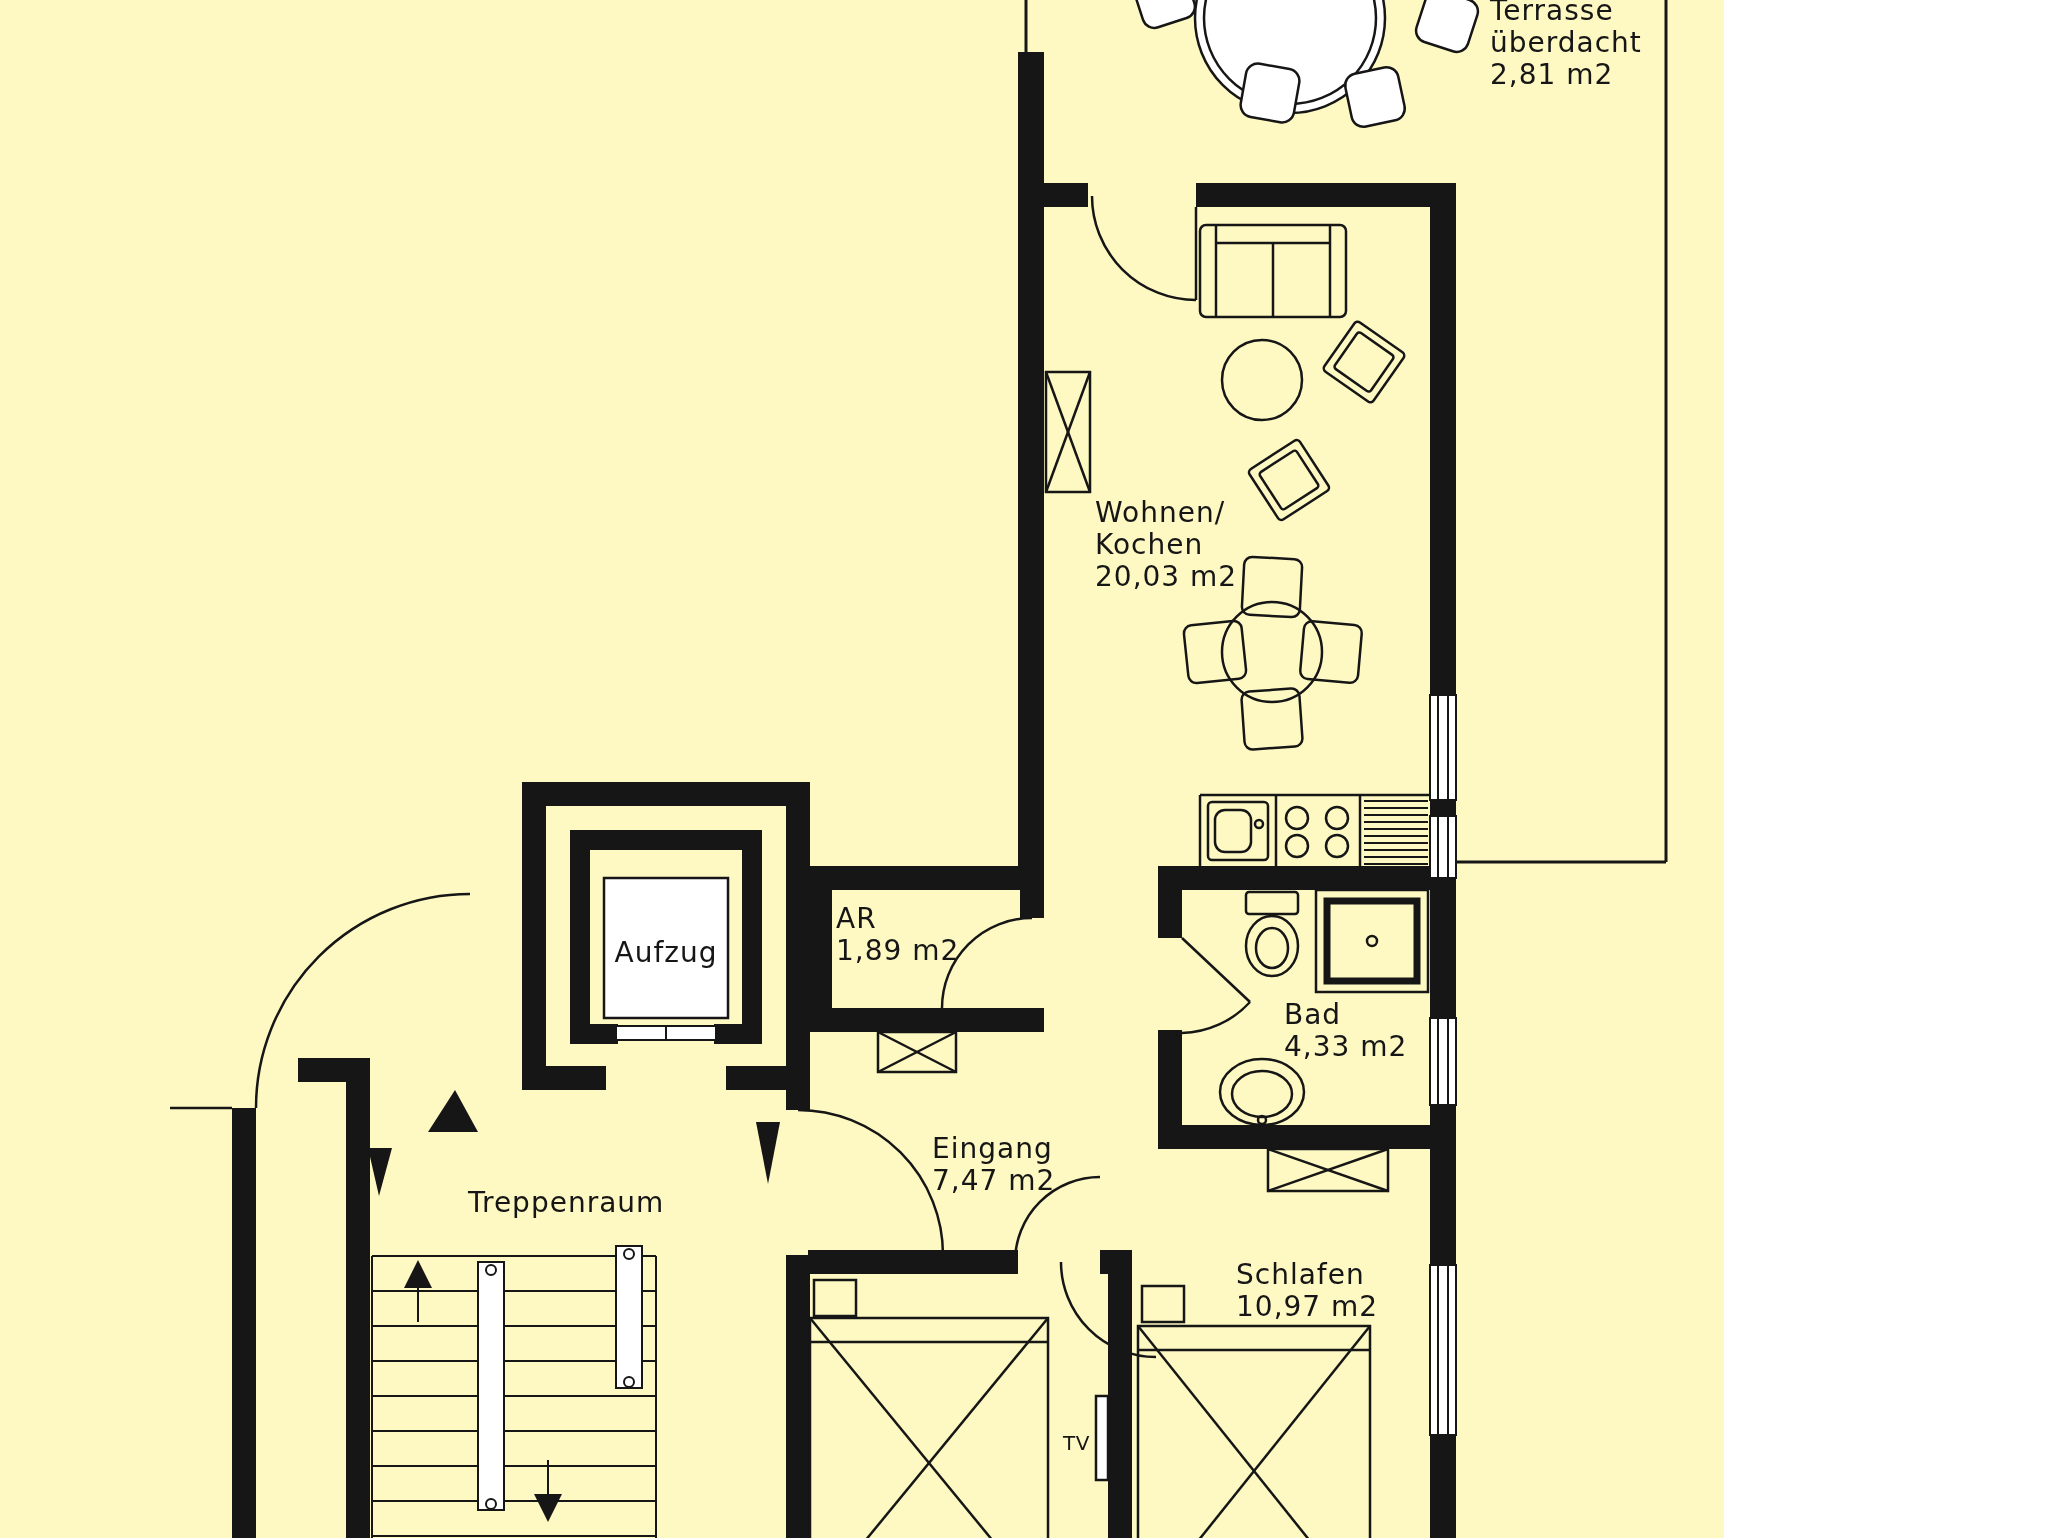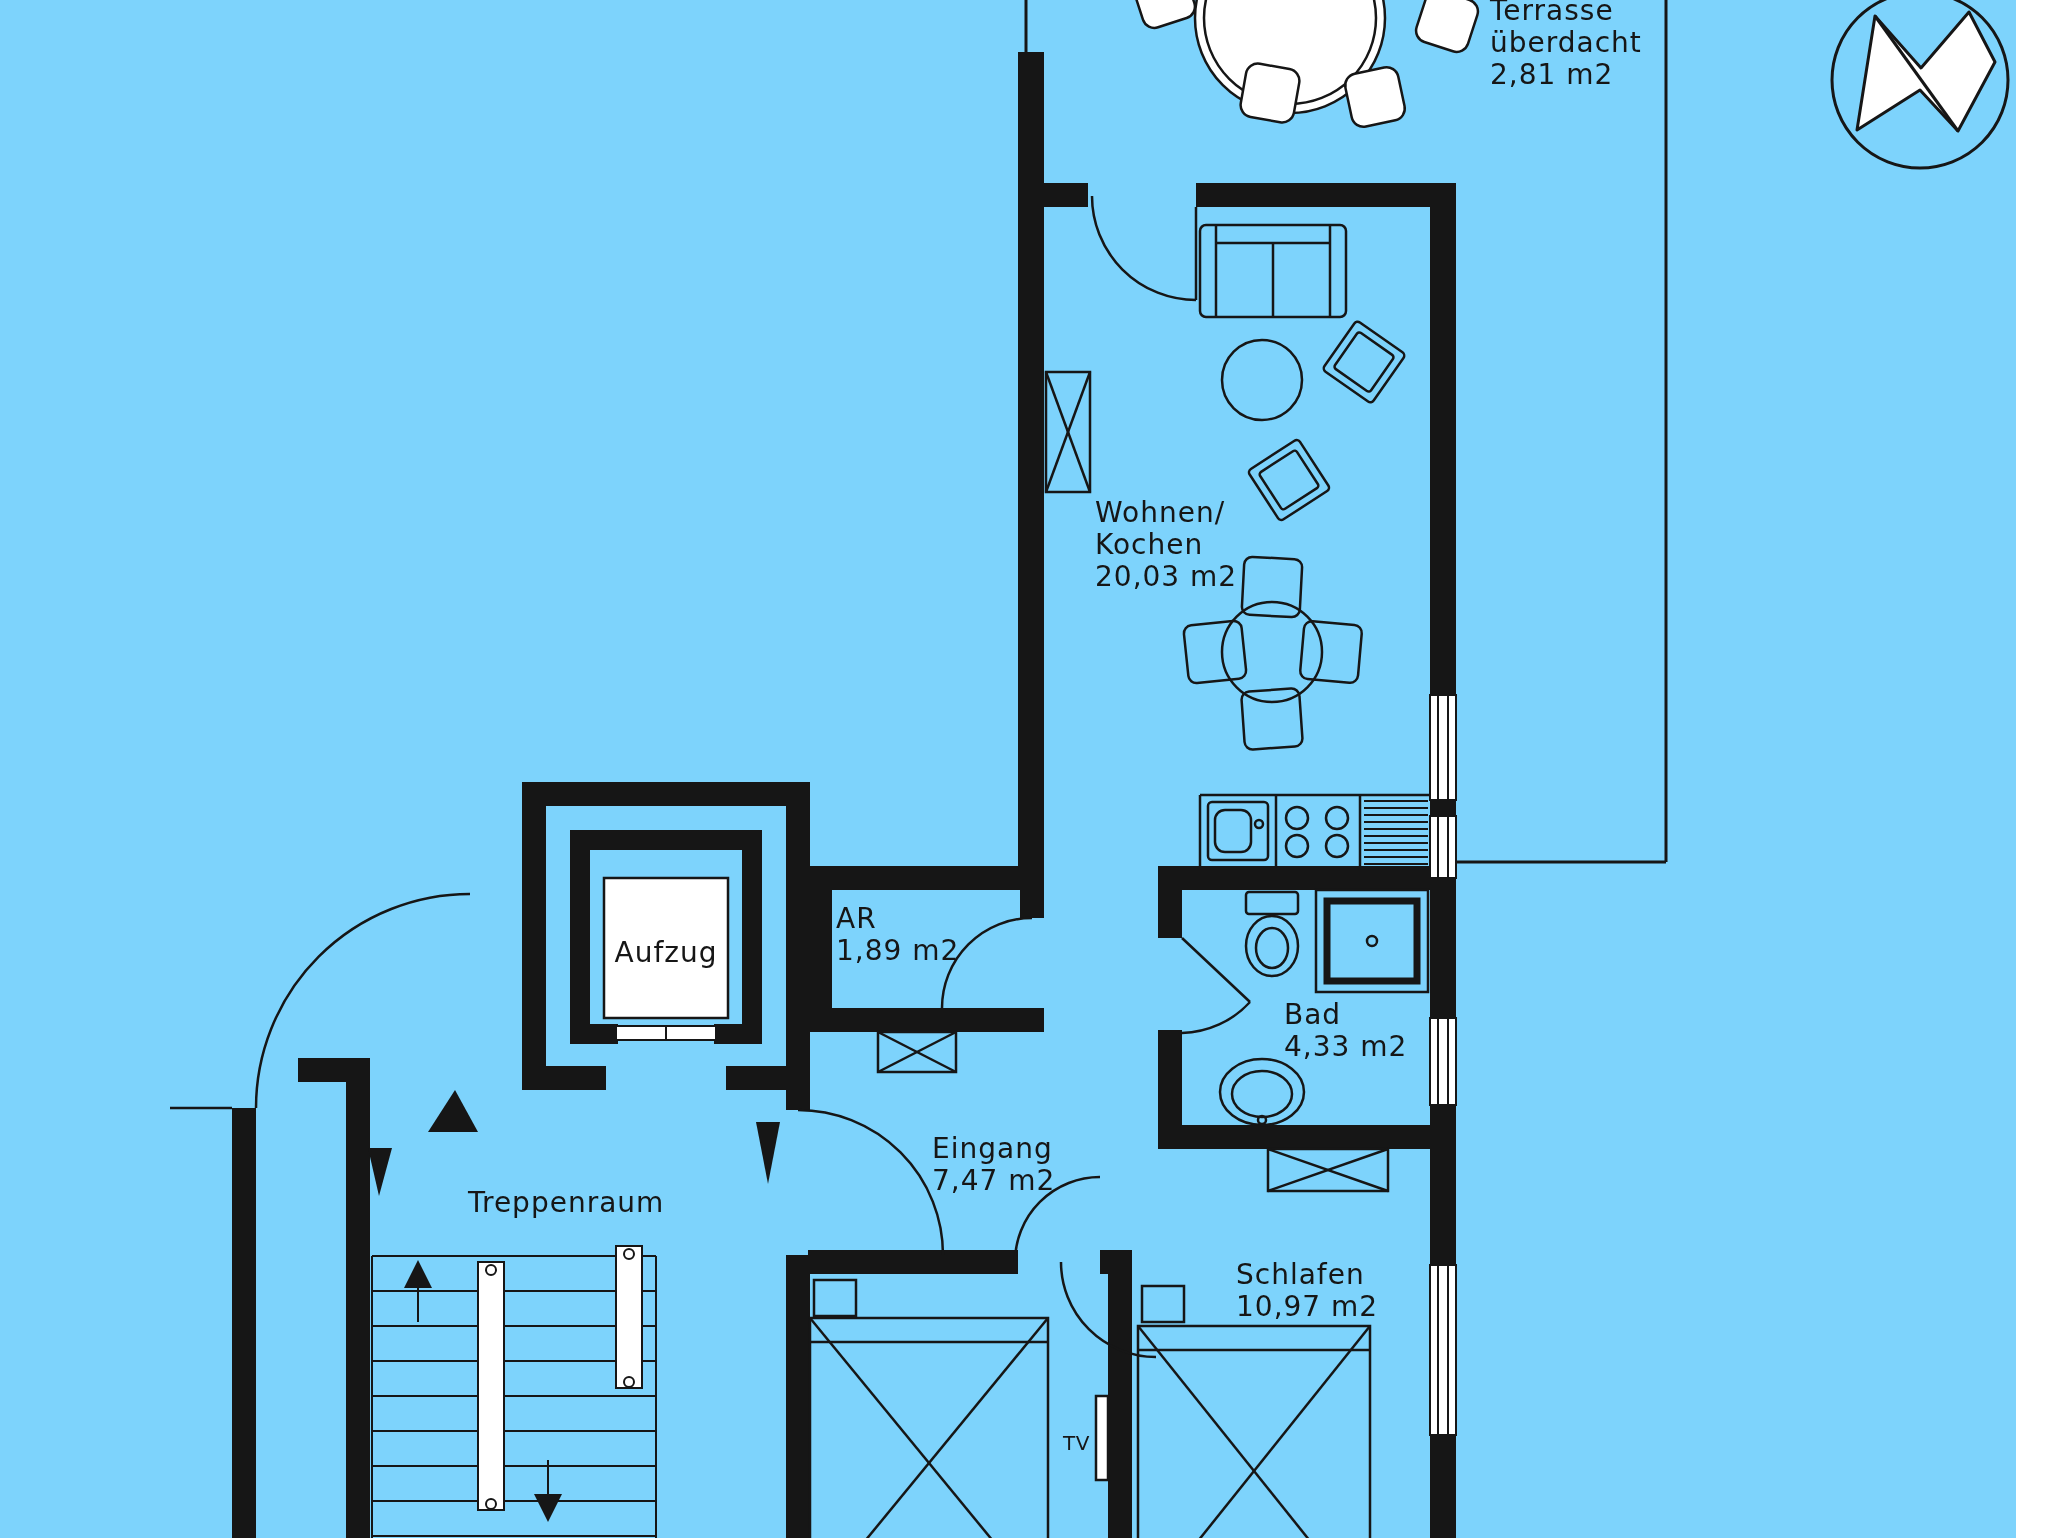--- a/index.html
+++ b/index.html
@@ -1,16 +1,16 @@
 <!DOCTYPE html>
 <html><head>
 <meta charset="utf-8">
 <style>
   html,body{margin:0;padding:0;background:#ffffff;}
-  .stage{position:relative;width:2016px;height:1538px;background:#7dd3fc;overflow:hidden;}
+  .stage{position:relative;width:1724px;height:1538px;background:#fef9c3;overflow:hidden;}
   svg{display:block;width:2048px;height:1538px;}
   .lbl{font-family:"DejaVu Sans",sans-serif;font-size:28px;letter-spacing:1px;fill:#161616;}
   .lbl-sm{font-family:"DejaVu Sans",sans-serif;font-size:20px;letter-spacing:0.5px;fill:#161616;}
 </style>
 </head>
 <body>
 
 <main class="stage">
 <svg viewBox="0 0 2048 1538" xmlns="http://www.w3.org/2000/svg">
 

